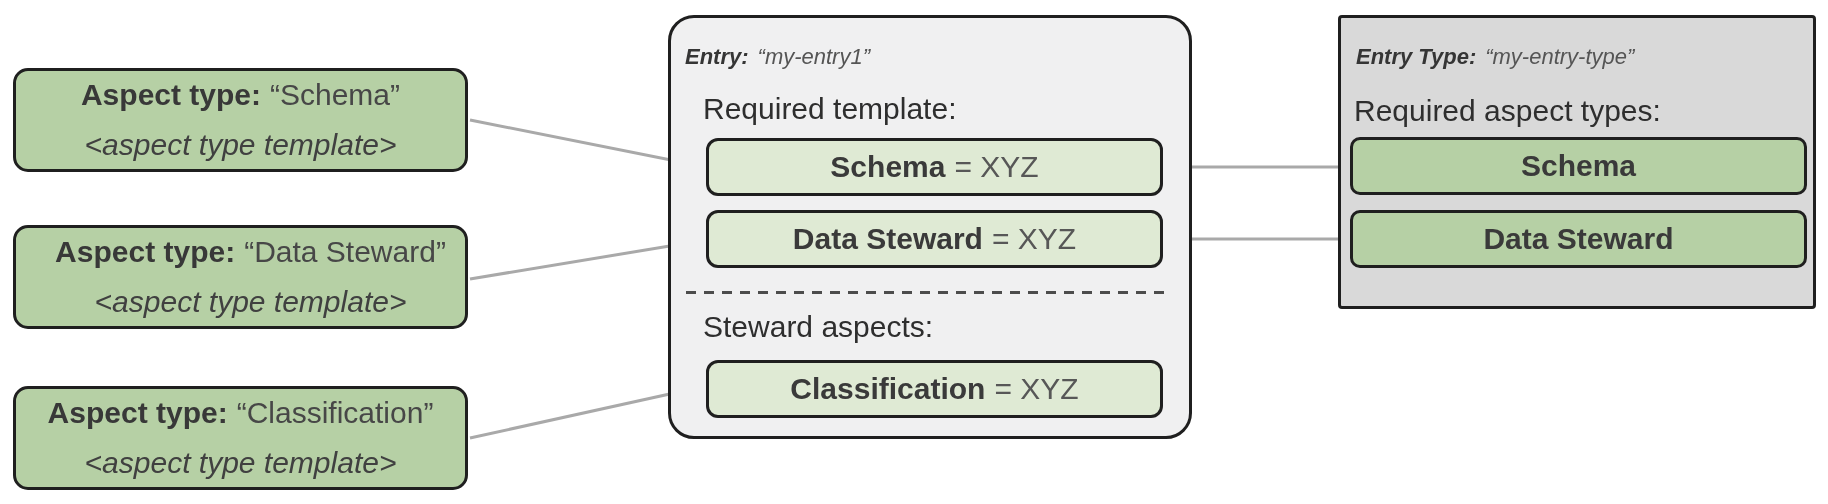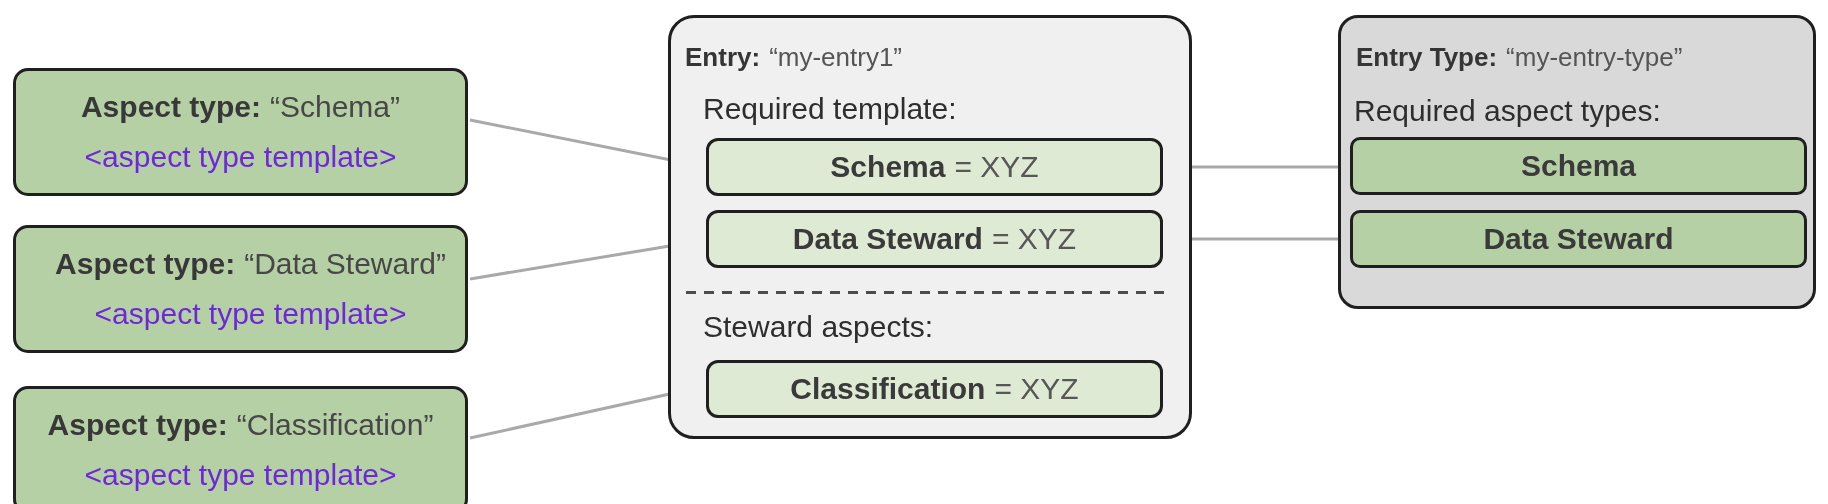--- a/index.html
+++ b/index.html
@@ -5,38 +5,38 @@
   * { margin:0; padding:0; box-sizing:border-box; }
   html,body { background:#ffffff; }
   .canvas {
     position:relative; width:1828px; height:504px; background:#ffffff;
     font-family:"Liberation Sans", sans-serif; color:#3c3c3c; overflow:hidden;
   }
   .connectors { position:absolute; left:0; top:0; width:1828px; height:504px; z-index:0; }
 
   
   .atype {
-    position:absolute; left:13px; width:455px; height:128px; z-index:1;
+    position:absolute; left:13px; width:455px; height:104px; z-index:1;
     background:#b6d0a5; border:3px solid #1f1f1f; border-radius:15px;
     display:flex; flex-direction:column; align-items:center; justify-content:center;
   }
   .atype .line { font-size:30px; line-height:50px; white-space:nowrap; color:#3d3d3d; }
   .atype .lbl { font-weight:bold; color:#383838; }
   .atype .tv { margin-left:9px; color:#474747; }
-  .atype .tmpl { color:#6d28d9; }
+  .atype .tmpl { color:#404040;font-style:italic; }
   .atype-1 { top:68px; }
   .atype-2 { top:225px;padding-left:20px; }
   .atype-3 { top:386px; }
 
   
   .entry-card {
     position:absolute; left:668px; top:15px; width:524px; height:424px; z-index:1;
     background:#f0f0f1; border:3px solid #1f1f1f; border-radius:26px;
   }
-  .card-title { position:absolute; font-size:26px; line-height:34px; white-space:nowrap; }
+  .card-title { position:absolute; font-size:22px; line-height:34px; white-space:nowrap;font-style:italic; }
   .card-title .lbl { font-weight:bold; color:#353535; }
   .card-title .tv { margin-left:9px; color:#555555; }
   .entry-card .card-title { left:14px; top:22px; }
   .heading { position:absolute; font-size:30px; line-height:34px; color:#2e2e2e; white-space:nowrap; }
   .entry-card .req-heading { left:32px; top:74px; }
   .entry-card .opt-heading { left:32px; top:292px; }
 
   .aspect-pill {
     position:absolute; left:35px; width:457px; height:58px;
     background:#dfead4; border:3px solid #1f1f1f; border-radius:12px;
@@ -50,21 +50,21 @@
   .pill-class { top:342px; }
 
   .divider {
     position:absolute; left:15px; top:273px; width:480px; height:3px;
     background:repeating-linear-gradient(90deg, #4c4c4c 0 10px, transparent 10px 18px);
   }
 
   
   .etype-card {
     position:absolute; left:1338px; top:15px; width:478px; height:294px; z-index:1;
-    background:#d9d9d9; border:3px solid #1f1f1f; border-radius:20px;
+    background:#d9d9d9; border:3px solid #1f1f1f; border-radius:4px;
   }
   .etype-card .card-title { left:15px; top:22px; }
   .etype-card .heading { left:13px; top:76px; }
   .etype-pill {
     position:absolute; left:9px; width:457px; height:58px;
     background:#b6d0a5; border:3px solid #1f1f1f; border-radius:10px;
     display:flex; align-items:center; justify-content:center;
     font-size:30px; font-weight:bold; color:#3a3a3a; white-space:nowrap;
   }
   .etype-pill-1 { top:119px; }

